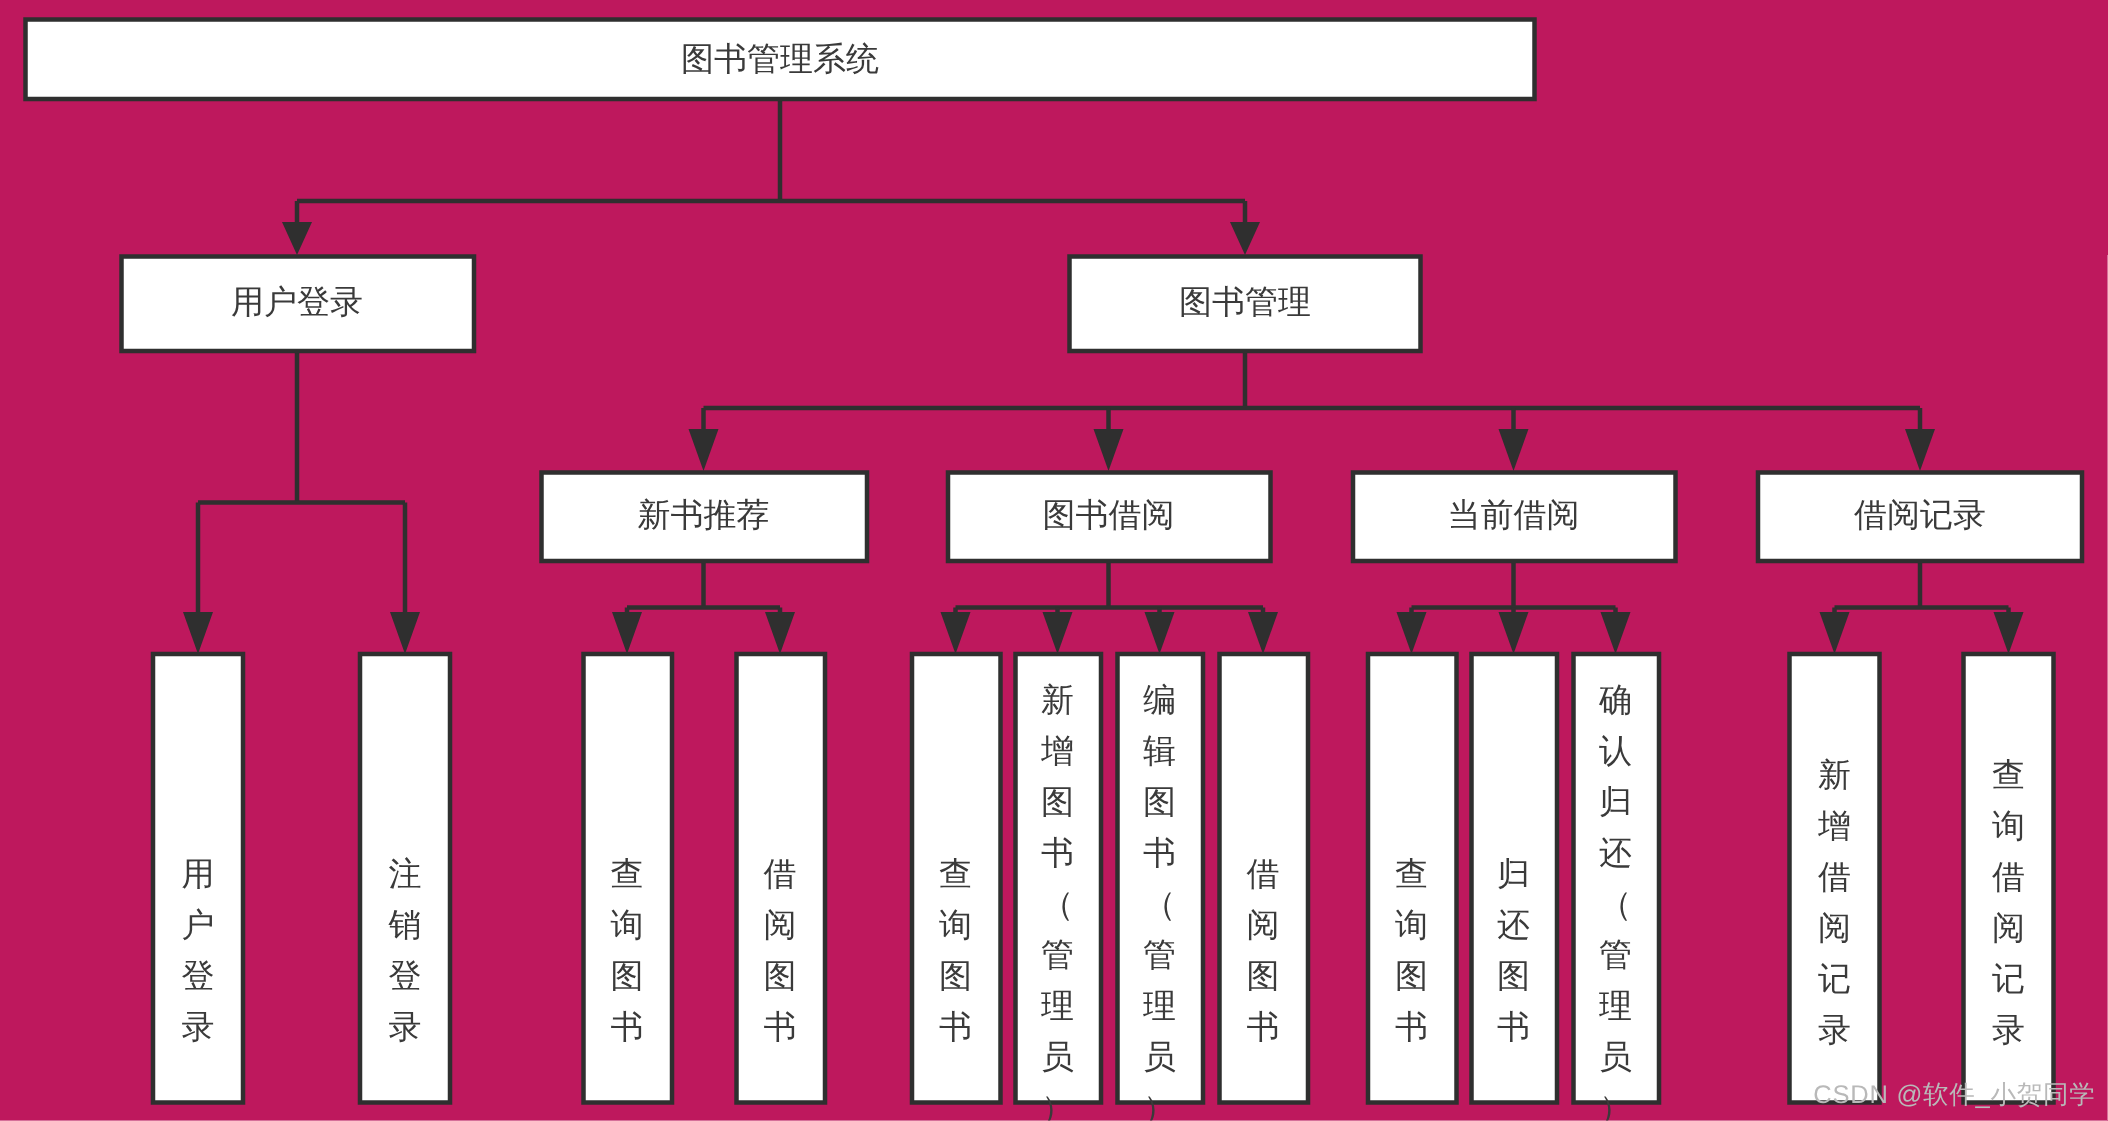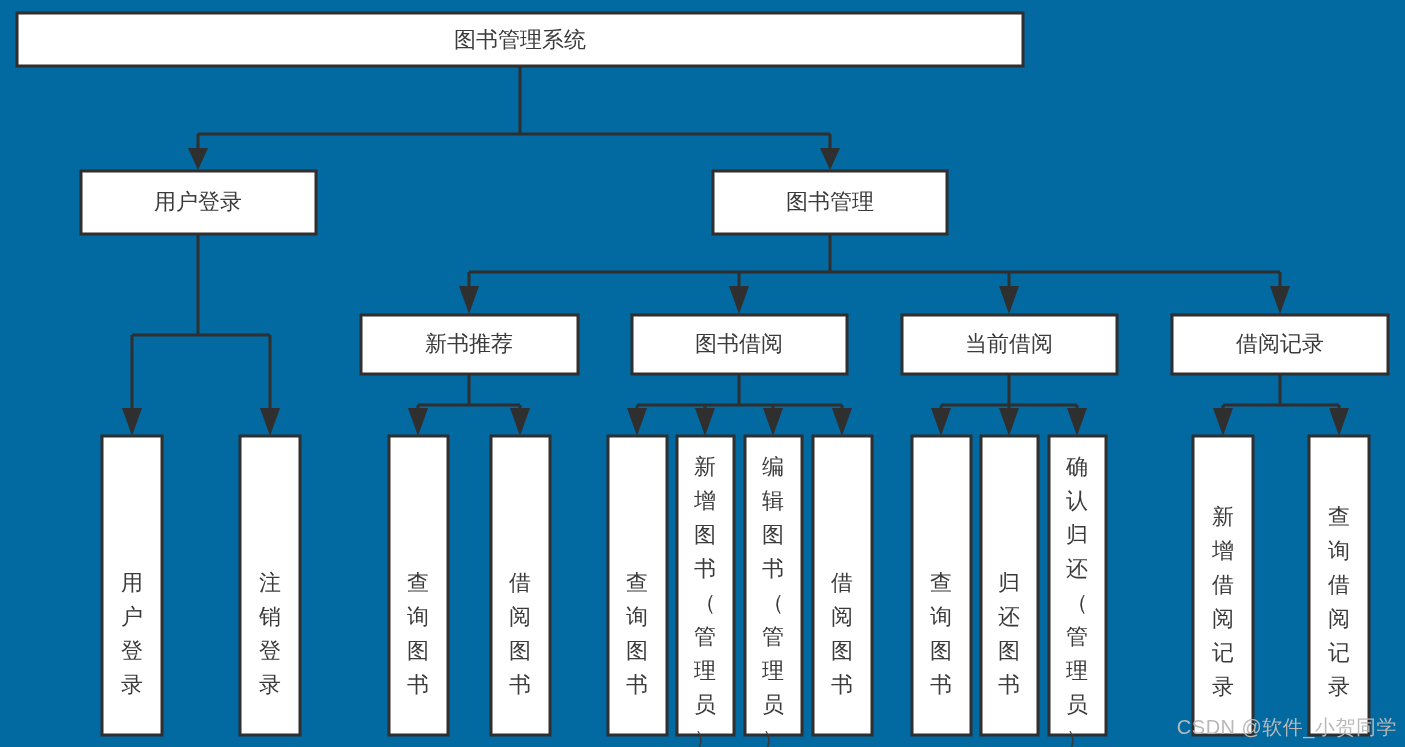--- a/index.html
+++ b/index.html
@@ -10,21 +10,21 @@
   body {
     width: 1405px;
     height: 747px;
     font-family: "Liberation Sans", "DejaVu Sans", sans-serif;
     overflow: hidden;
   }
   #diagram-root {
     position: relative;
     width: 1405px;
     height: 747px;
-    background: #0369a1;
+    background: #be185d;
   }
   svg.canvas {
     position: absolute;
     left: 0;
     top: 0;
     width: 1405px;
     height: 747px;
   }
   .node-rect {
     fill: #ffffff;
@@ -52,21 +52,21 @@
     font-family: "Liberation Sans", "DejaVu Sans", sans-serif;
     font-size: 22px;
     fill: #3a3a3a;
     text-anchor: middle;
   }
   .watermark-text {
     position: absolute;
     right: 8px;
     bottom: 6px;
     font-family: "Liberation Sans", "DejaVu Sans", sans-serif;
-    font-size: 20px;
+    font-size: 17px;
     color: #b9b9b9;
     white-space: nowrap;
     letter-spacing: 0.5px;
     margin-left: 23px;
   }
 </style>
 </head>
 <body>
 
 <div id="diagram-root">

